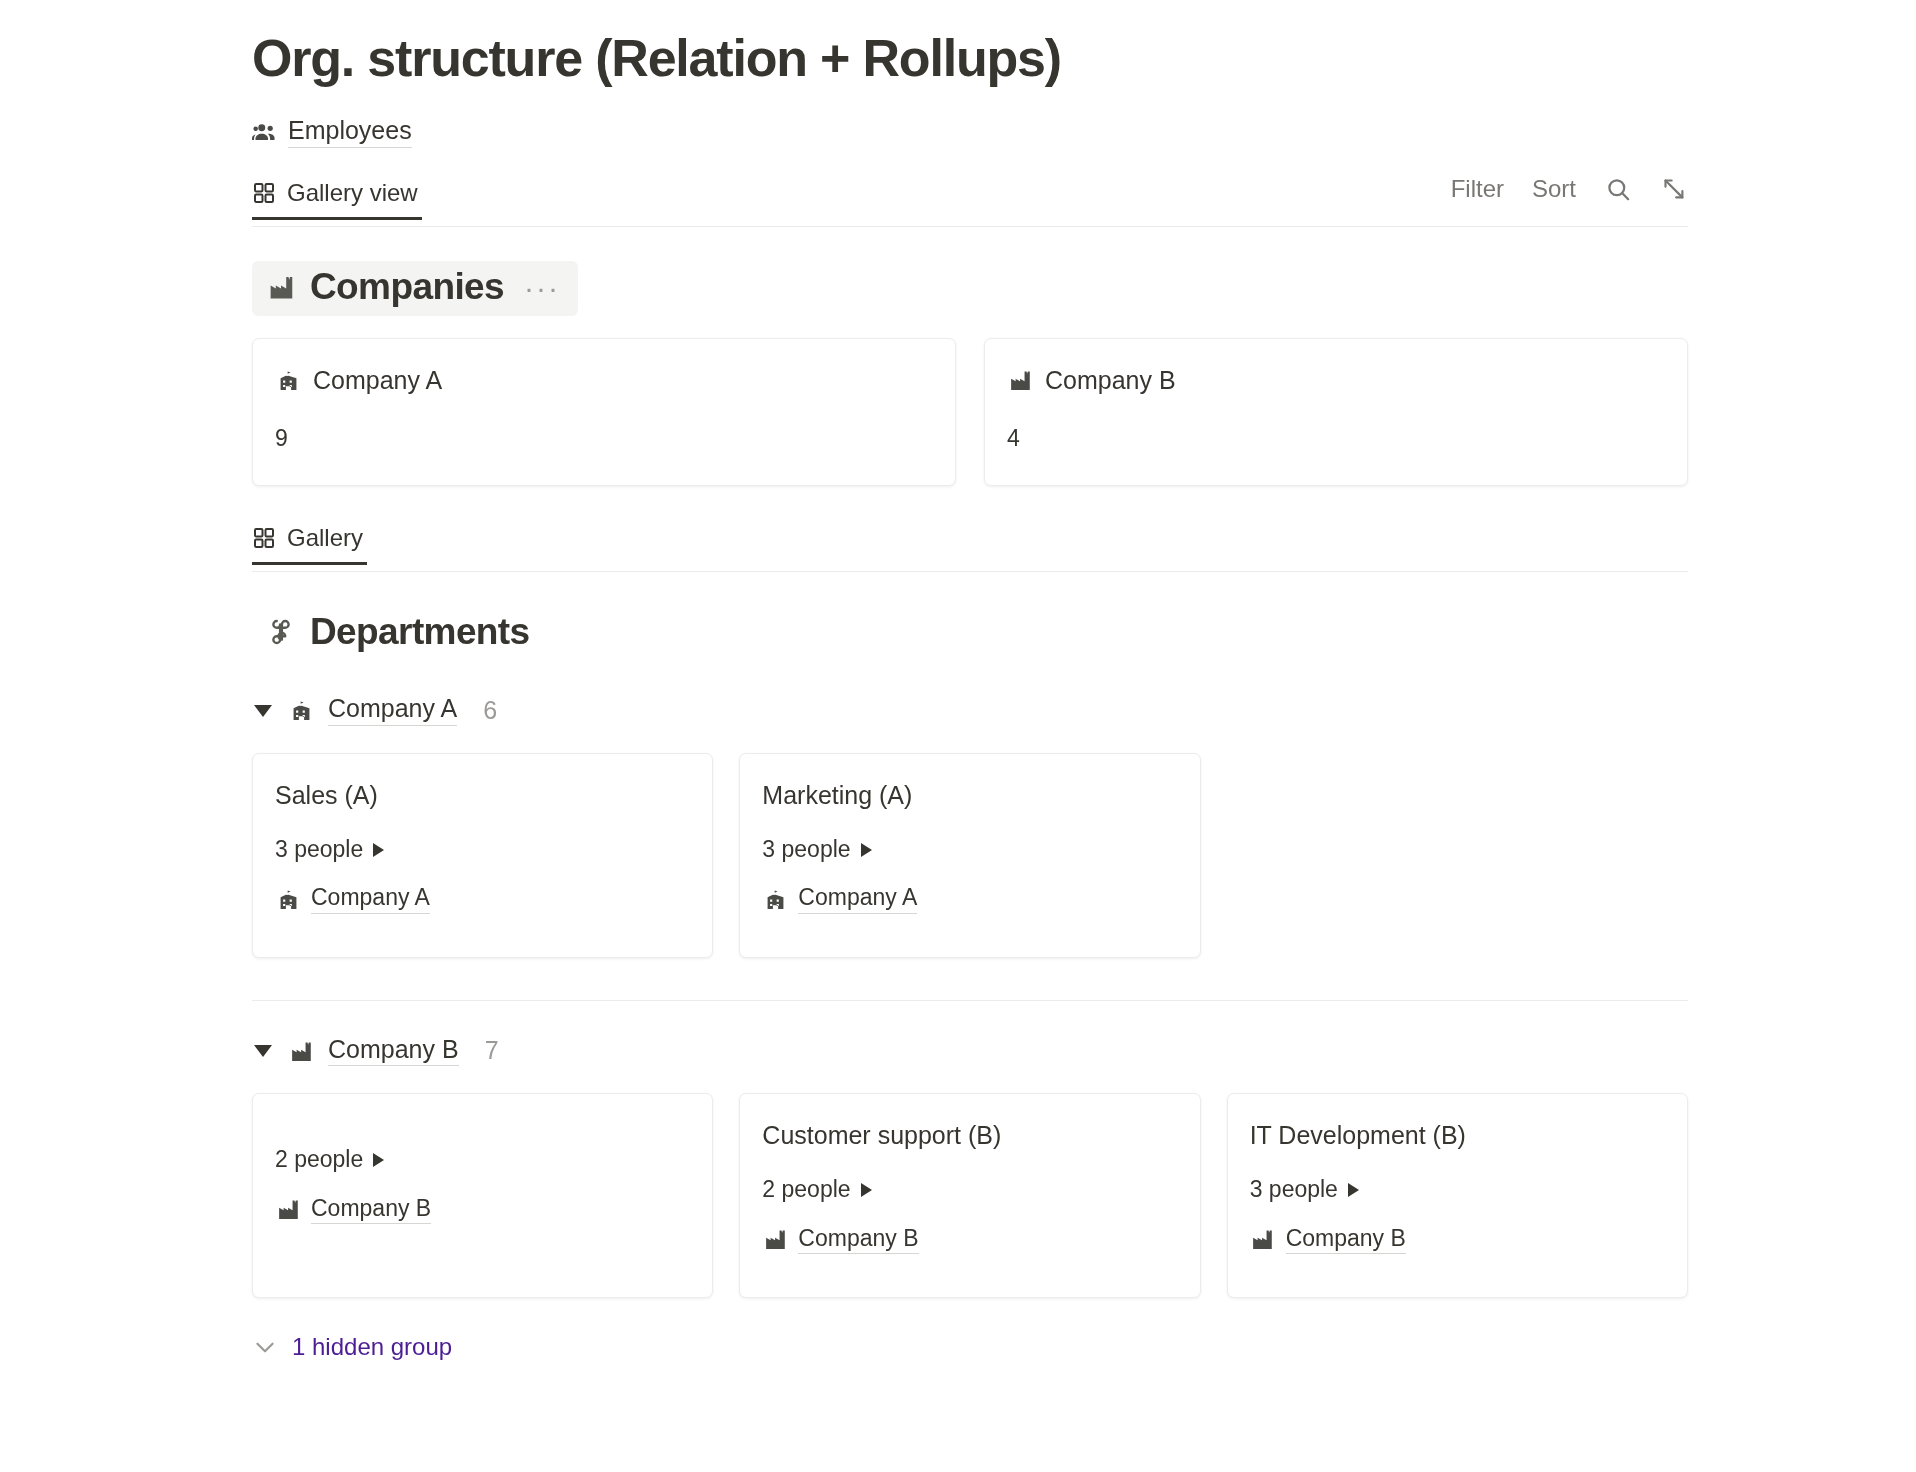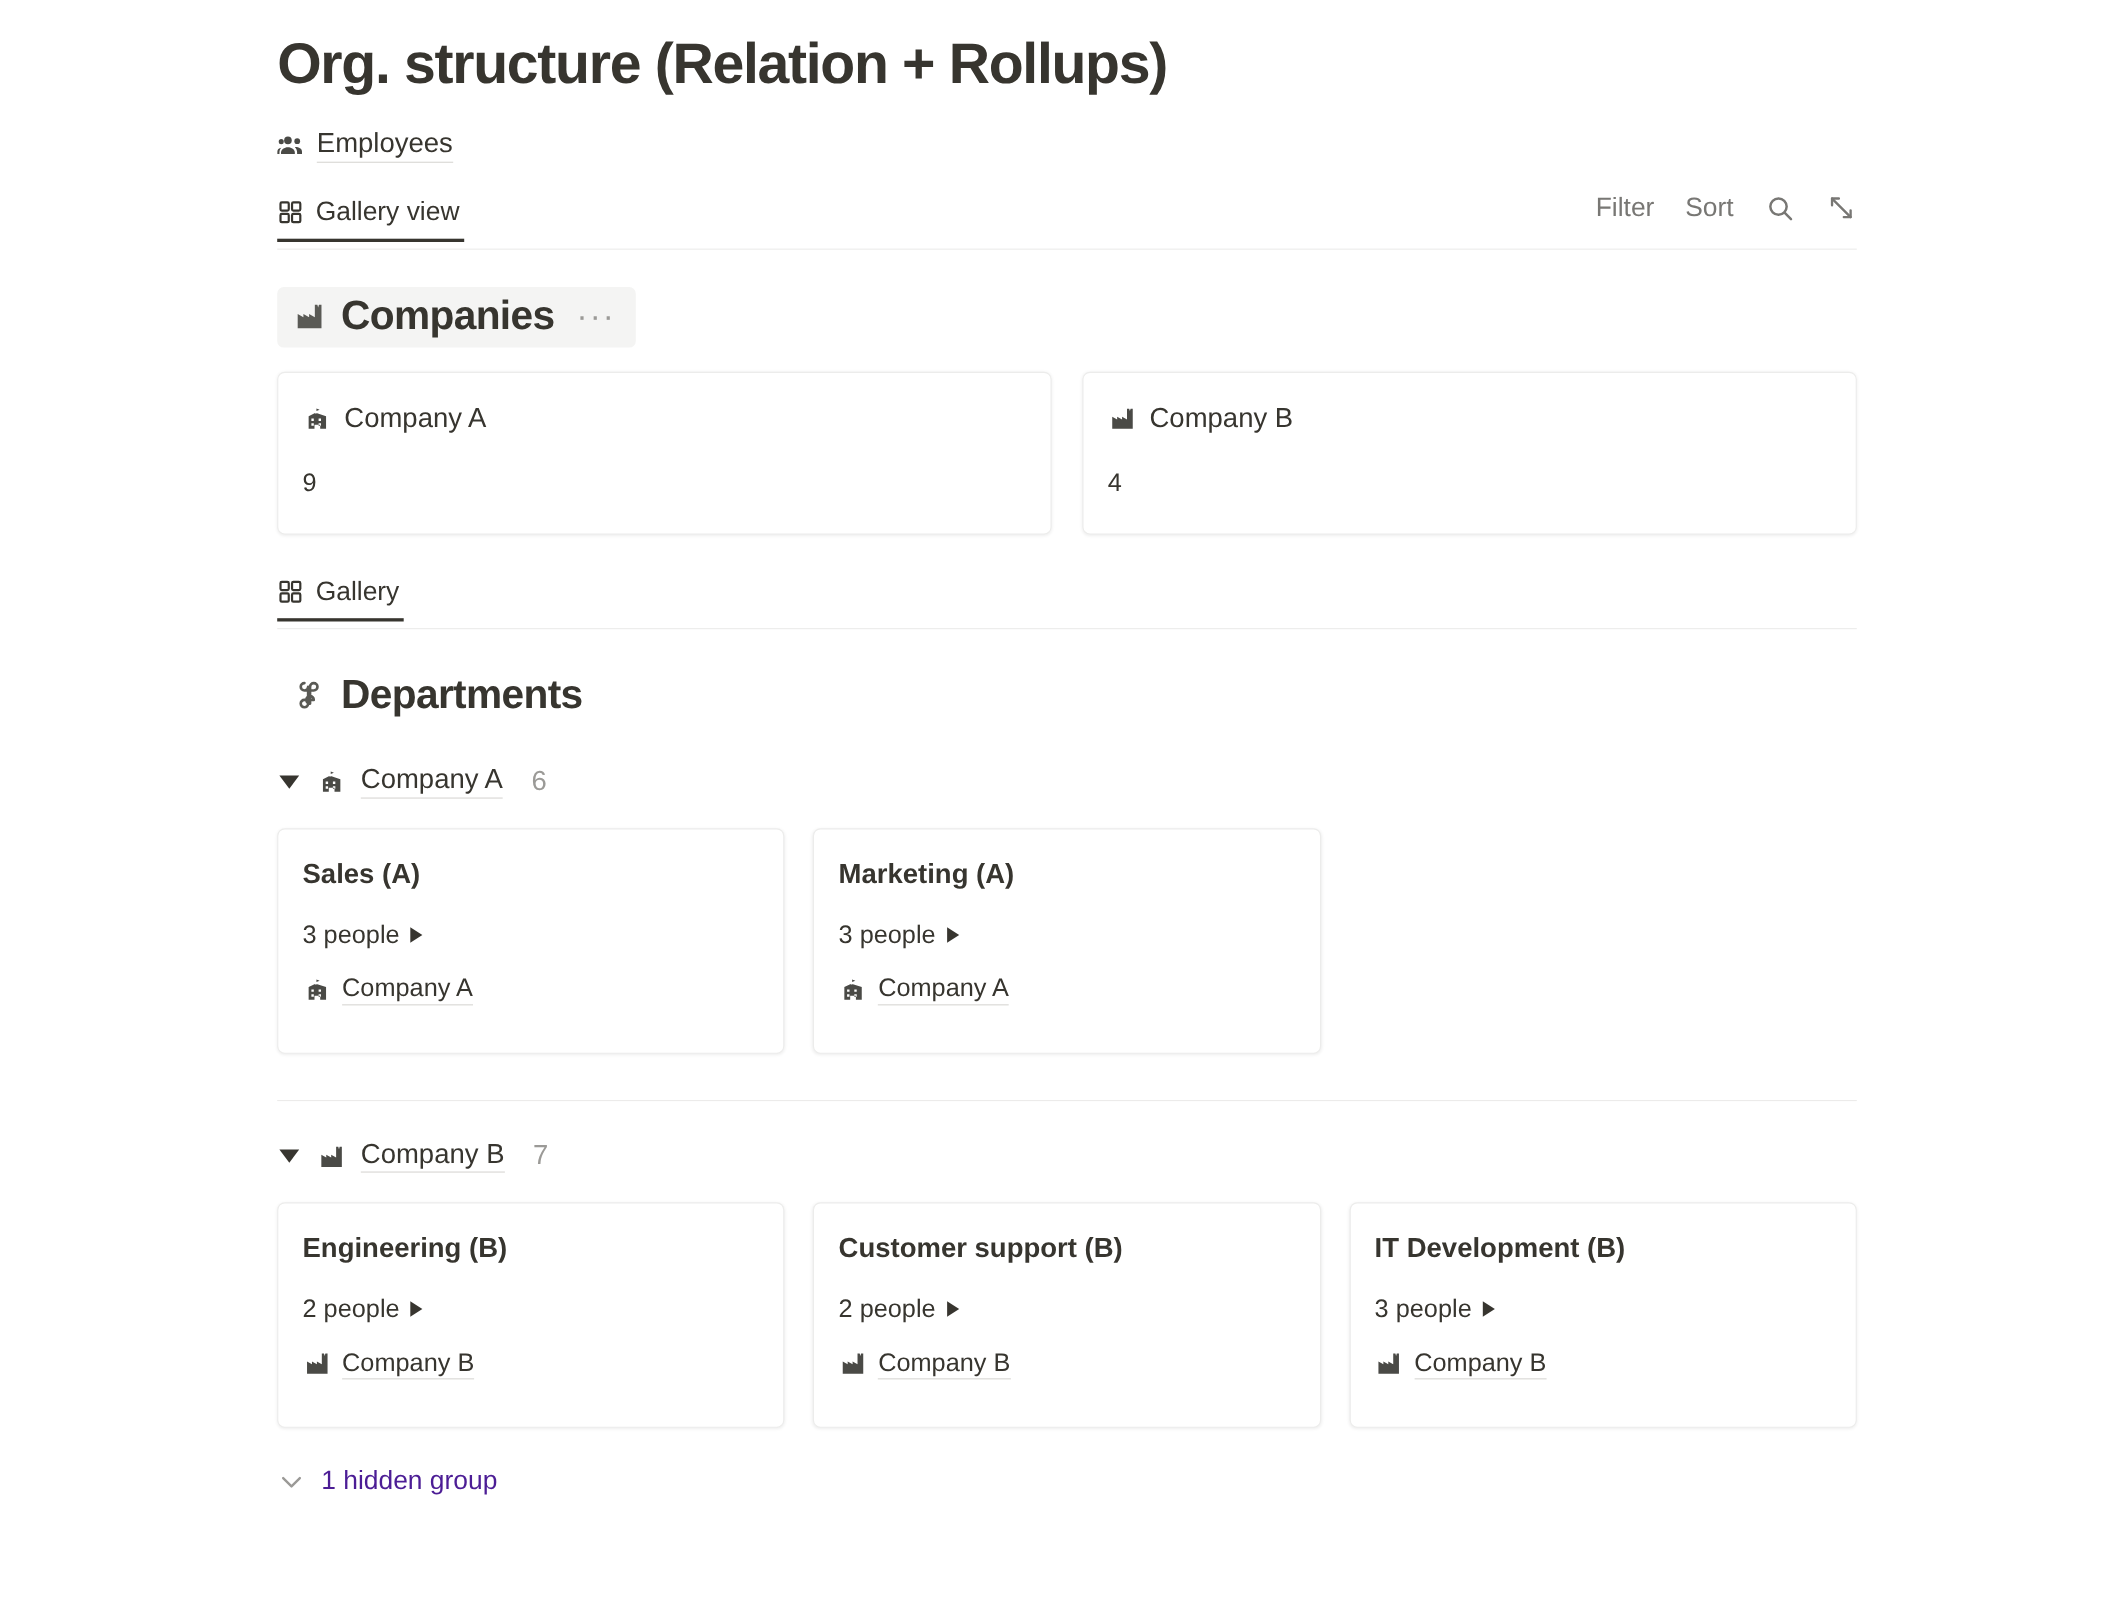--- a/index.html
+++ b/index.html
@@ -184,21 +184,21 @@
     width: 26px; height: 26px;
     display: flex; align-items: center; justify-content: center;
     color: #4a4a46;
     flex: none;
   }
   .card-title {
     font-size: 25px;
     color: #37352f;
     line-height: 1.2;
   }
-  .card-title.bold { font-weight: 700; }
+  .card-title.bold { font-weight: 400; }
 
   .card-value {
     font-size: 23px;
     color: #37352f;
     margin-top: 30px;
     line-height: 1.2;
   }
 
   .card-rollup {
     display: flex;
@@ -480,23 +480,20 @@
         <svg width="25" height="25" viewBox="0 0 24 24" fill="currentColor">
           <path d="M3 21V10.4l4.3 2.4V10.4l4.3 2.4V10.4l4.3 2.4V3.4h1.9l0.6 2.1 0.6-2.1h1.9V21z"></path>
         </svg>
       </span>
       <span class="group-label">Company B</span>
       <span class="group-count">7</span>
     </div>
 
     <div class="grid-3">
       <div class="card tall">
-        <div class="card-title-row">
-          <span class="card-title bold">Engineering (B)</span>
-        </div>
         <div class="card-rollup">
           <span>2 people</span>
           <span class="tri-right"></span>
         </div>
         <div class="card-relation">
           <span class="card-icon">
             <svg width="25" height="25" viewBox="0 0 24 24" fill="currentColor">
               <path d="M3 21V10.4l4.3 2.4V10.4l4.3 2.4V10.4l4.3 2.4V3.4h1.9l0.6 2.1 0.6-2.1h1.9V21z"></path>
             </svg>
           </span>

